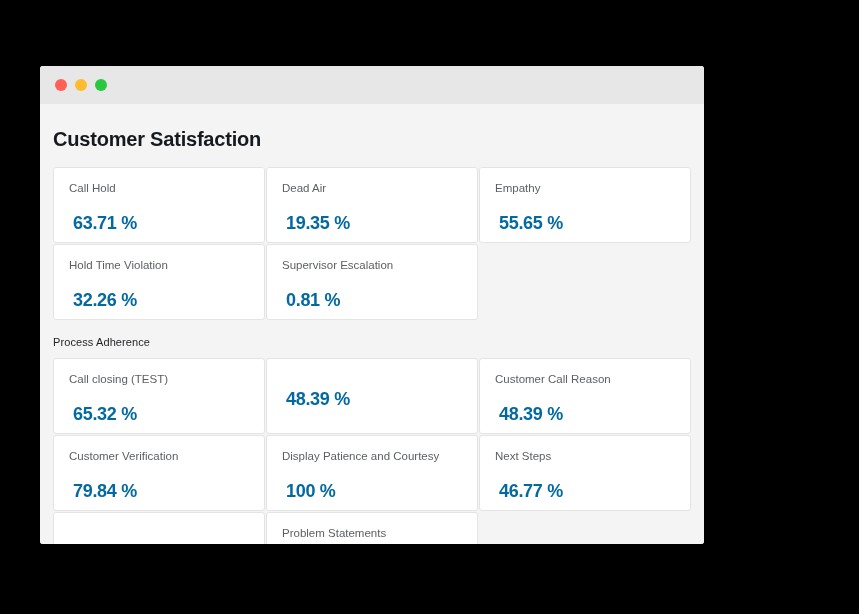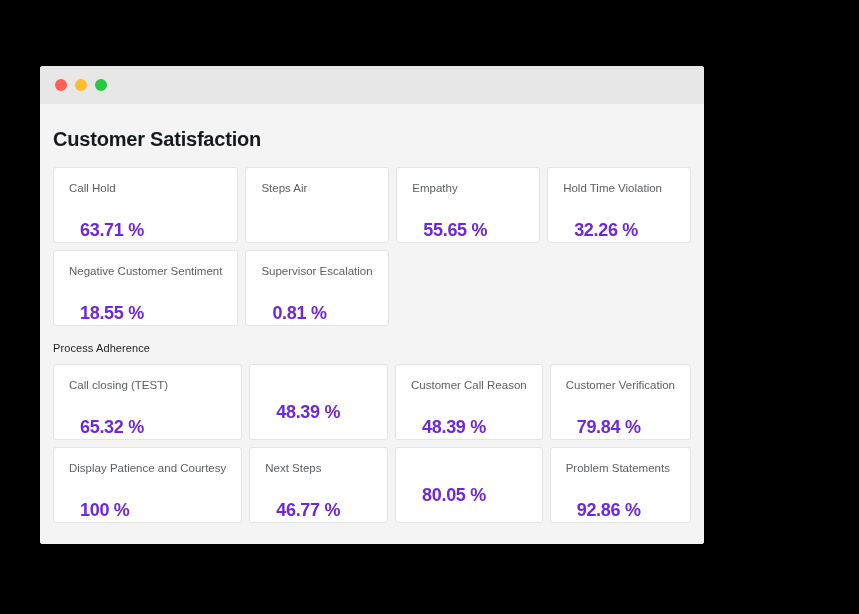--- a/index.html
+++ b/index.html
@@ -65,22 +65,22 @@
     font-size: 11px;
     font-weight: normal;
     color: #1d2023;
     margin: 0;
     padding: 0 0 10px 0;
     letter-spacing: 0.1px;
   }
 
   .grid {
     display: grid;
-    grid-template-columns: repeat(4, 1fr);
-    gap: 7px;
+    grid-template-columns: repeat(3, 1fr);
+    gap: 1px;
   }
   .grid + .section-label { padding-top: 16px; }
 
   .card {
     background: #ffffff;
     border: 1px solid #e4e4e4;
     border-radius: 3px;
     height: 76px;
     box-sizing: border-box;
     padding: 13px 15px 0 15px;
@@ -92,22 +92,22 @@
     line-height: 1.3;
     margin: 0;
     white-space: nowrap;
     overflow: hidden;
     text-overflow: ellipsis;
   }
 
   .card-value {
     font-size: 18px;
     font-weight: bold;
-    color: #6d28d9;
-    margin: 11px;
+    color: #0369a1;
+    margin: 4px;
     padding-top: 13px;
     letter-spacing: -0.3px;
   }
 </style>
 </head>
 <body>
 
 <div class="window">
 
   <div class="titlebar">
@@ -120,33 +120,30 @@
 
   <div class="body-area">
     <h1 class="page-title">Customer Satisfaction</h1>
     <div id="sections-root">
         <div class="grid">
           <div class="card">
             <div class="card-label">Call Hold</div>
             <div class="card-value">63.71 %</div>
           </div>
           <div class="card">
-            <div class="card-label">Steps Air</div>
+            <div class="card-label">Dead Air</div>
+            <div class="card-value">19.35 %</div>
           </div>
           <div class="card">
             <div class="card-label">Empathy</div>
             <div class="card-value">55.65 %</div>
           </div>
           <div class="card">
             <div class="card-label">Hold Time Violation</div>
             <div class="card-value">32.26 %</div>
-          </div>
-          <div class="card">
-            <div class="card-label">Negative Customer Sentiment</div>
-            <div class="card-value">18.55 %</div>
           </div>
           <div class="card">
             <div class="card-label">Supervisor Escalation</div>
             <div class="card-value">0.81 %</div>
           </div>
         </div>
         <div class="section-label">Process Adherence</div>
         <div class="grid">
           <div class="card">
             <div class="card-label">Call closing (TEST)</div>

